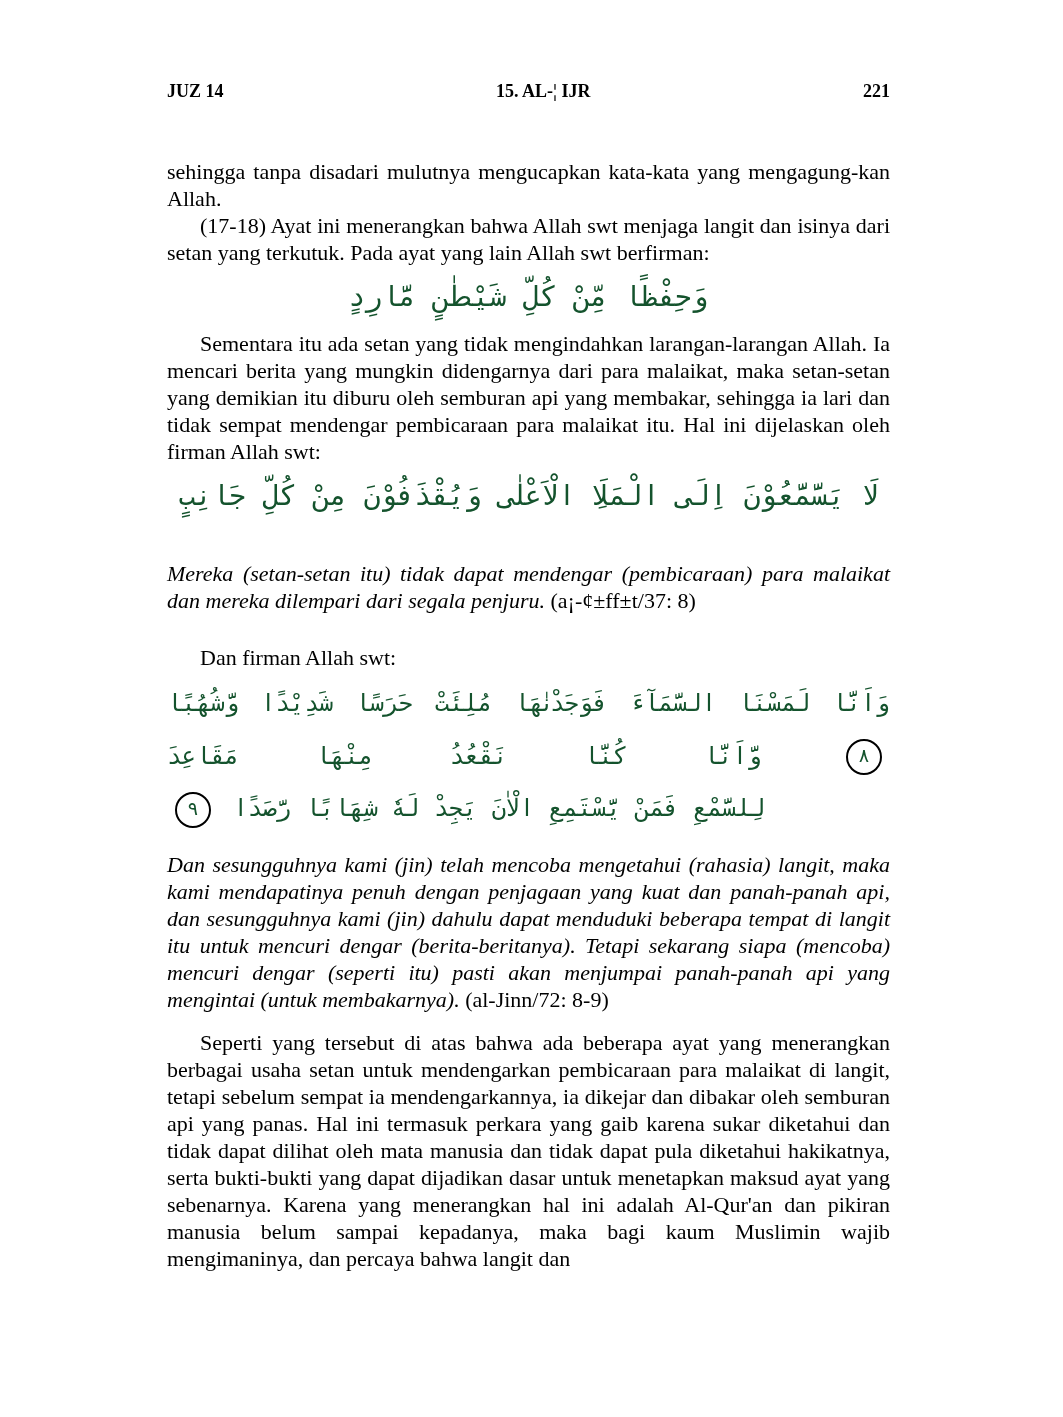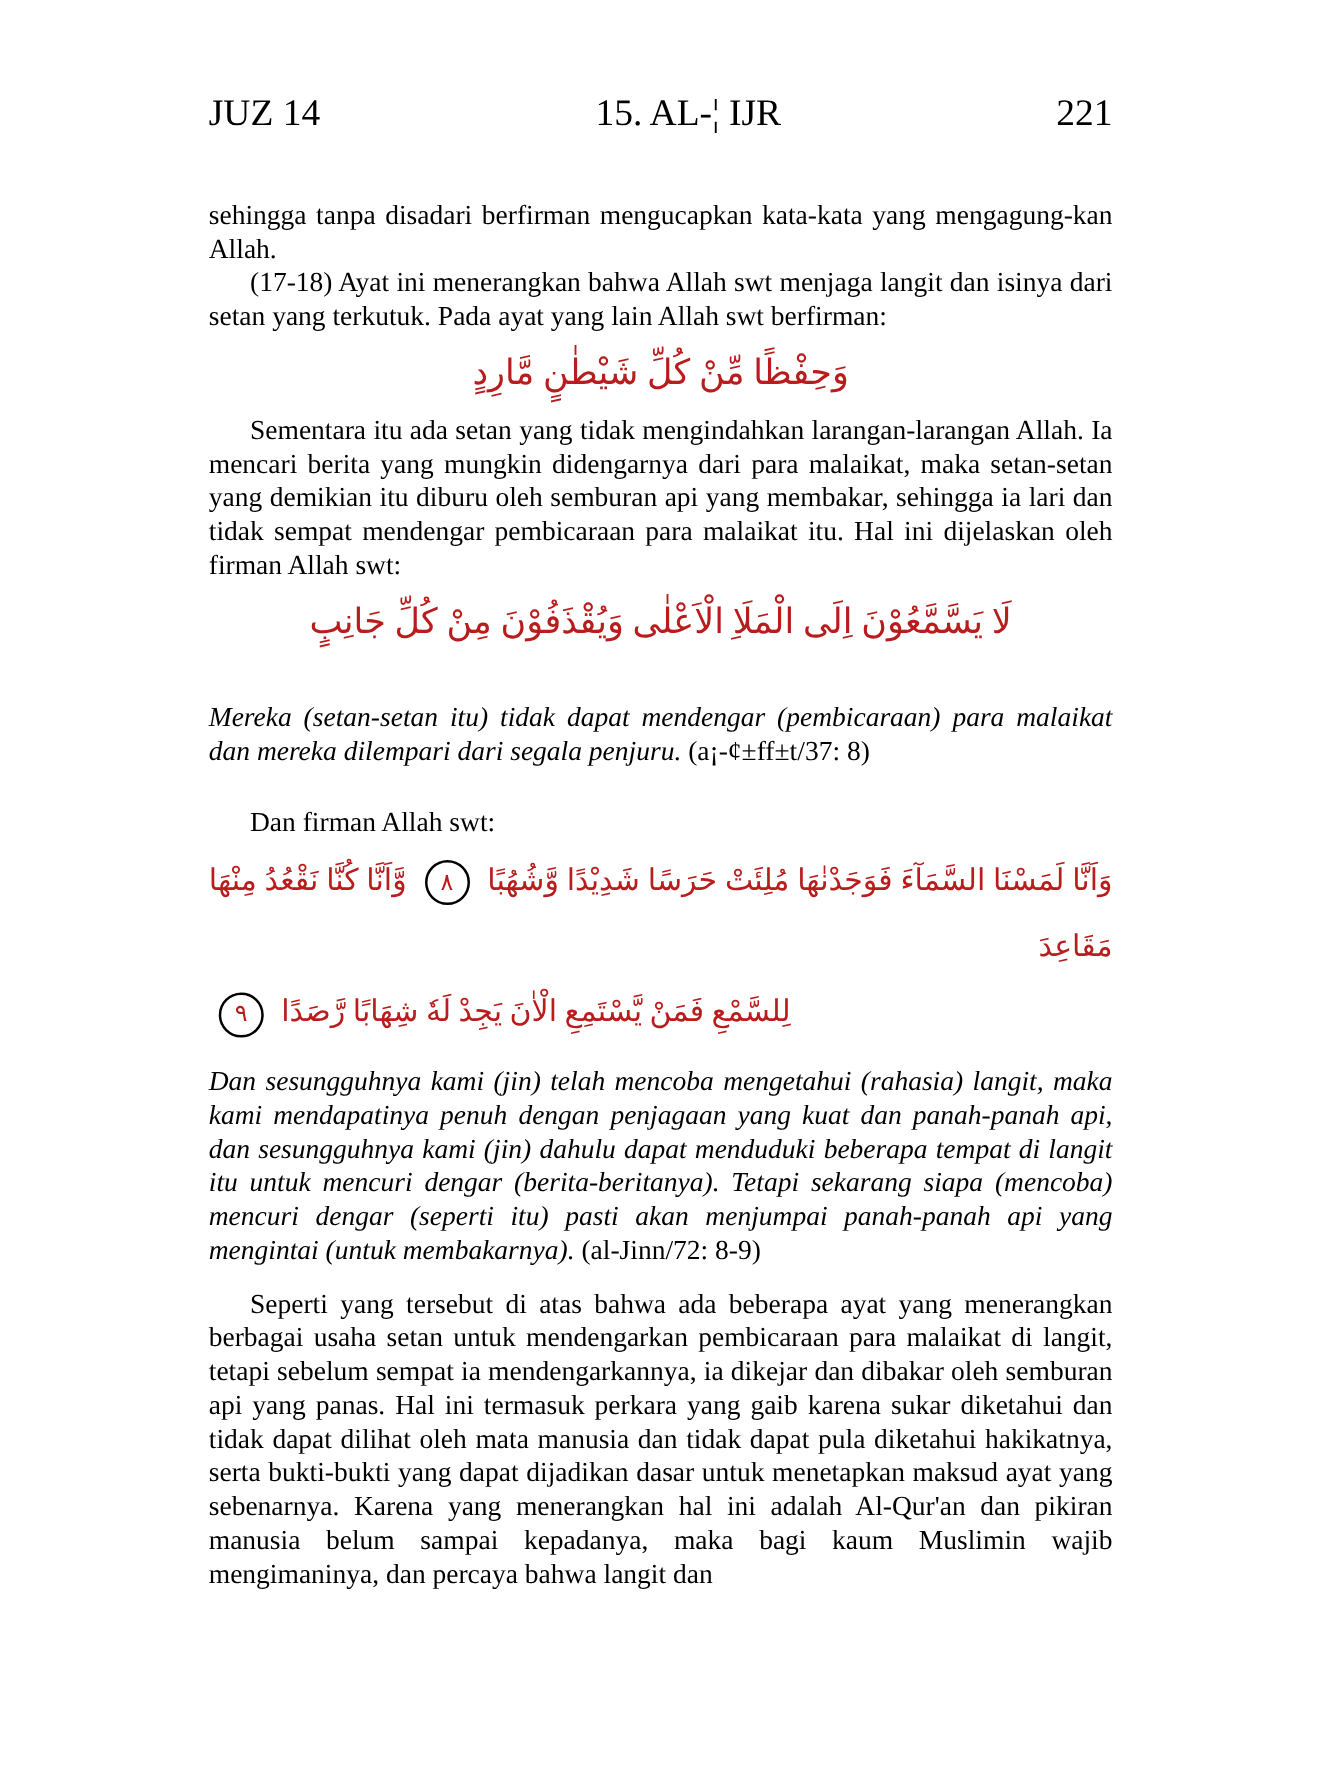--- a/index.html
+++ b/index.html
@@ -16,39 +16,40 @@
     color: #000000;
     box-sizing: border-box;
     padding: 78px 173px 0 167px;
     font-family: "Liberation Serif", serif;
     overflow: hidden;
   }
   .page-header {
     display: flex;
     justify-content: space-between;
     align-items: center;
-    font-size: 30px;
+    font-size: 18px;
     line-height: 26px;
     margin-bottom: 54px;
+    font-weight: bold;
   }
   .body-text {
     font-size: 22px;
     line-height: 27px;
     text-align: justify;
     margin: 0;
   }
   .indent { text-indent: 33px; }
   .trans .it { font-style: italic; }
   .trans .roman { font-style: normal; }
   .arabic {
     direction: rtl;
-    font-family: Liberation Serif, serif;
+    font-family: Liberation Mono, monospace;
     font-size: 28px;
     line-height: 1.8;
-    color: #b91c1c;
+    color: #14532d;
   }
   .arabic.centered {
     text-align: center;
     margin: 8px 0 6px 0;
   }
   .verse3 {
     font-size: 24px;
     margin: 8px 0 14px 0;
   }
   .arabic-line { line-height: 2.2; }
@@ -84,21 +85,21 @@
 <div class="page">
 
   <header class="page-header">
     <span>JUZ 14</span>
     <span>15. AL-¦ IJR</span>
     <span>221</span>
   </header>
 
   <main class="page-body">
 
-    <p class="body-text">sehingga tanpa disadari berfirman mengucapkan kata-kata yang mengagung-kan Allah.</p>
+    <p class="body-text">sehingga tanpa disadari mulutnya mengucapkan kata-kata yang mengagung-kan Allah.</p>
 
     <p class="body-text indent">(17-18) Ayat ini menerangkan bahwa Allah swt menjaga langit dan isinya dari setan yang terkutuk. Pada ayat yang lain Allah swt berfirman:</p>
 
     <div class="arabic centered">وَحِفْظًا مِّنْ كُلِّ شَيْطٰنٍ مَّارِدٍ</div>
 
 
     <p class="body-text indent mb-sm">Sementara itu ada setan yang tidak mengindahkan larangan-larangan Allah. Ia mencari berita yang mungkin didengarnya dari para malaikat, maka setan-setan yang demikian itu diburu oleh semburan api yang membakar, sehingga ia lari dan tidak sempat mendengar pembicaraan para malaikat itu. Hal ini dijelaskan oleh firman Allah swt:</p>
 
     <div class="arabic centered">لَا يَسَّمَّعُوْنَ اِلَى الْمَلَاِ الْاَعْلٰى وَيُقْذَفُوْنَ مِنْ كُلِّ جَانِبٍ</div>
 

